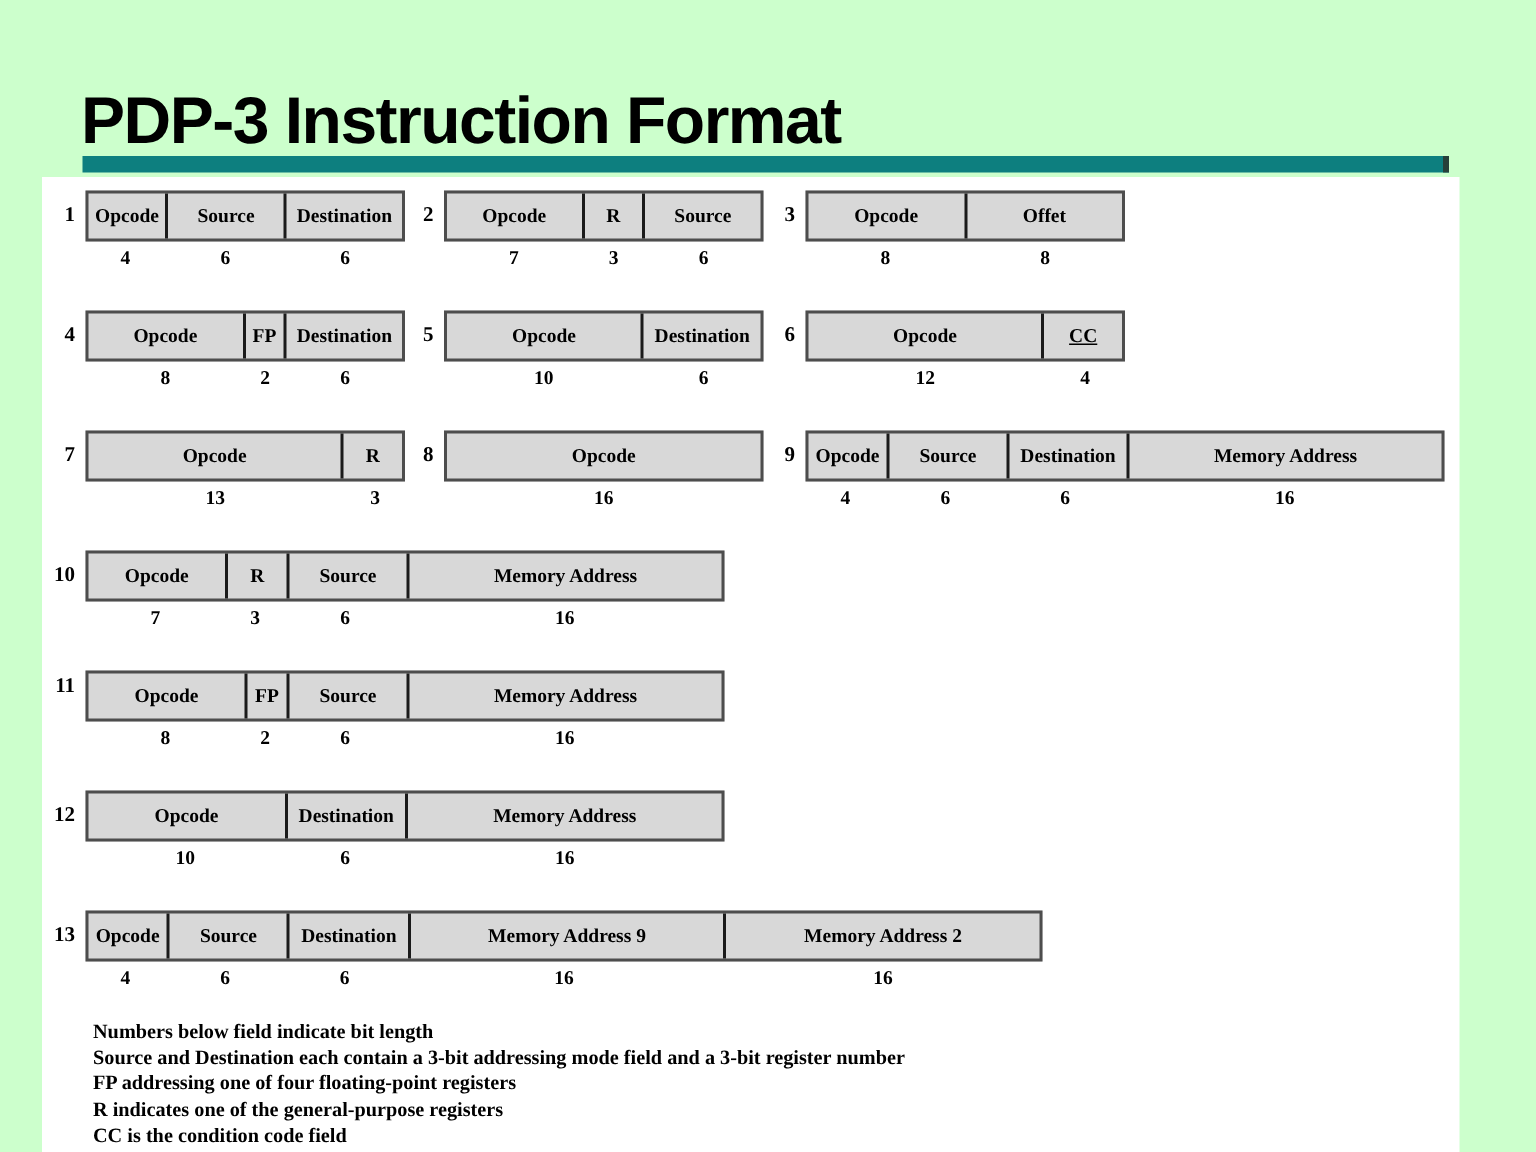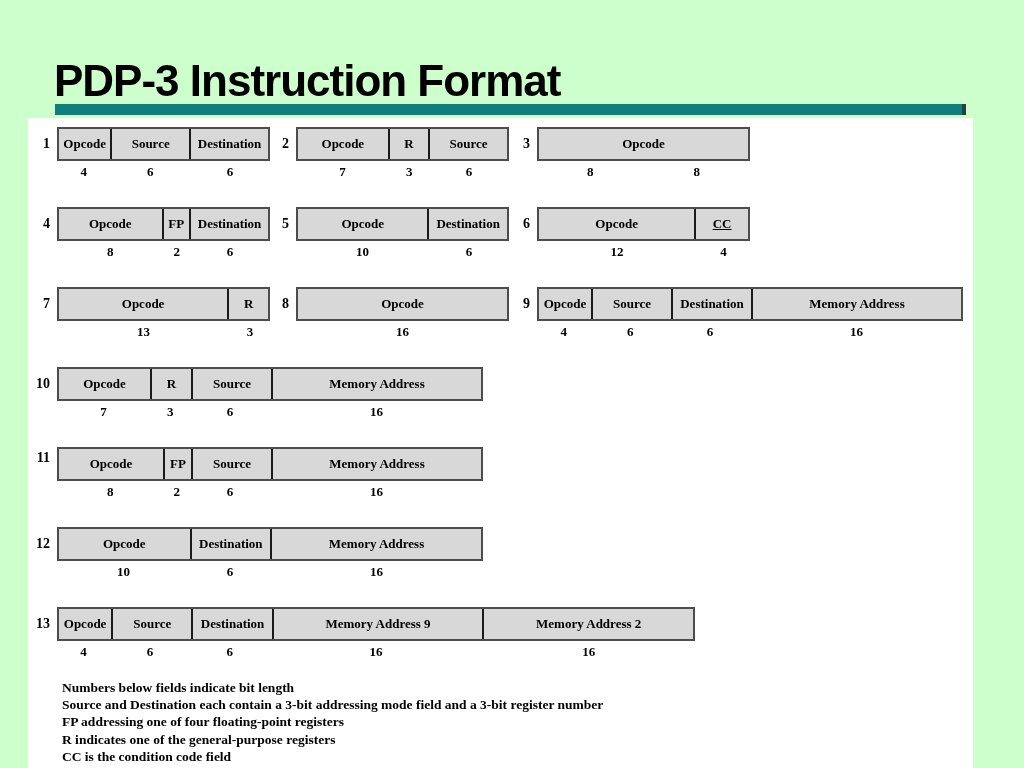--- a/index.html
+++ b/index.html
@@ -74,20 +74,21 @@
         <div class="fmt-field sep" style="flex-grow: 6;">Source</div>
       </div>
       <div class="fmt-bits" style="left: 296px; top: 164px; width: 213px;">
         <div class="bit-num" style="flex-grow: 7;">7</div>
         <div class="bit-num" style="flex-grow: 3;">3</div>
         <div class="bit-num" style="flex-grow: 6;">6</div>
       </div>
       <div class="fmt-num" style="left: 500px; top: 127px; width: 30px; height: 34px; line-height: 34px;">3</div>
       <div class="fmt-box" style="left: 537px; top: 127px; width: 213px; height: 34px;">
         <div class="fmt-field" style="flex-grow: 8;">Opcode</div>
+        <div class="fmt-field sep" style="flex-grow: 8;">Offet</div>
       </div>
       <div class="fmt-bits" style="left: 537px; top: 164px; width: 213px;">
         <div class="bit-num" style="flex-grow: 8;">8</div>
         <div class="bit-num" style="flex-grow: 8;">8</div>
       </div>
       <div class="fmt-num" style="left: 20px; top: 207px; width: 30px; height: 34px; line-height: 34px;">4</div>
       <div class="fmt-box" style="left: 57px; top: 207px; width: 213px; height: 34px;">
         <div class="fmt-field" style="flex-grow: 8;">Opcode</div>
         <div class="fmt-field sep" style="flex-grow: 2;">FP</div>
         <div class="fmt-field sep" style="flex-grow: 6;">Destination</div>
@@ -191,19 +192,19 @@
       </div>
       <div class="fmt-bits" style="left: 57px; top: 644px; width: 638px;">
         <div class="bit-num" style="flex-grow: 4;">4</div>
         <div class="bit-num" style="flex-grow: 6;">6</div>
         <div class="bit-num" style="flex-grow: 6;">6</div>
         <div class="bit-num" style="flex-grow: 16;">16</div>
         <div class="bit-num" style="flex-grow: 16;">16</div>
       </div>
     </div>
   <div id="notes" class="notes">
-      <div class="note-line">Numbers below fields indicate bit length</div>
+      <div class="note-line">Numbers below field indicate bit length</div>
       <div class="note-line">Source and Destination each contain a 3-bit addressing mode field and a 3-bit register number</div>
       <div class="note-line">FP addressing one of four floating-point registers</div>
       <div class="note-line">R indicates one of the general-purpose registers</div>
       <div class="note-line">CC is the condition code field</div>
     </div>
 </div>
 
 </body></html>

